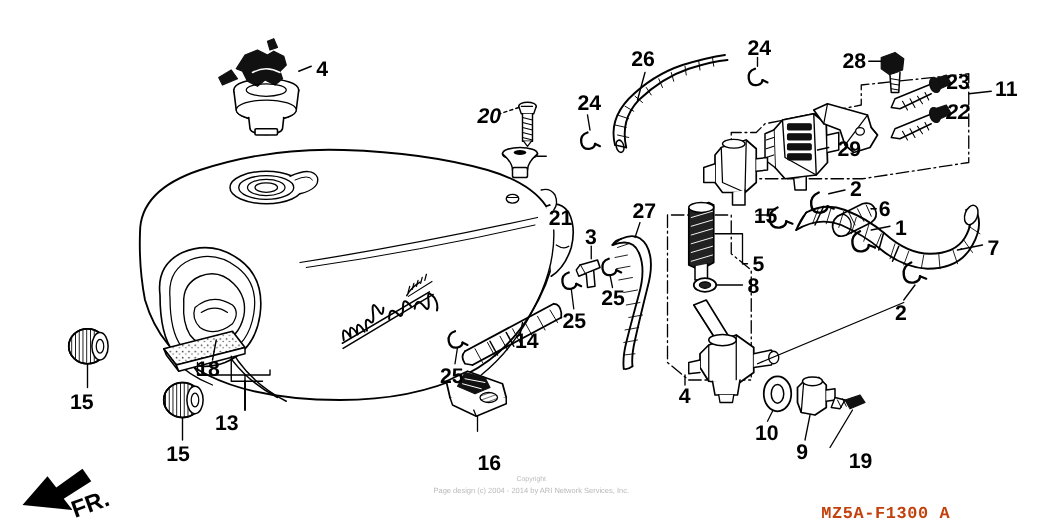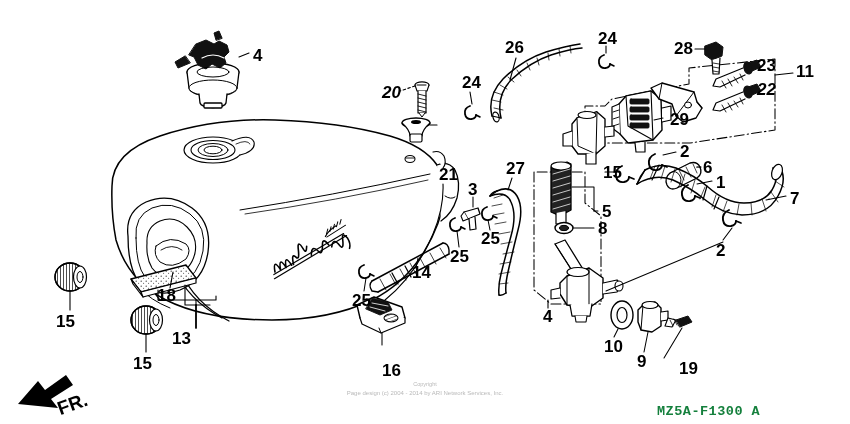--- a/index.html
+++ b/index.html
@@ -25,21 +25,21 @@
     line-height:1;
     white-space:nowrap;
     letter-spacing:0px;
   }
   .pn{
     position:absolute;
     font-family:"Liberation Mono","DejaVu Sans Mono",monospace;
     font-weight:700;
     font-size:13.5px;
     letter-spacing:0.5px;
-    color:#15803d;
+    color:#c2410c;
     white-space:nowrap;
   }
   .copy{
     position:absolute;
     font-family:"Liberation Sans", sans-serif;
     color:#b9b9b9;
     white-space:nowrap;
     text-align:center;
   }
   .copy.l1{font-size:5.5px;}

